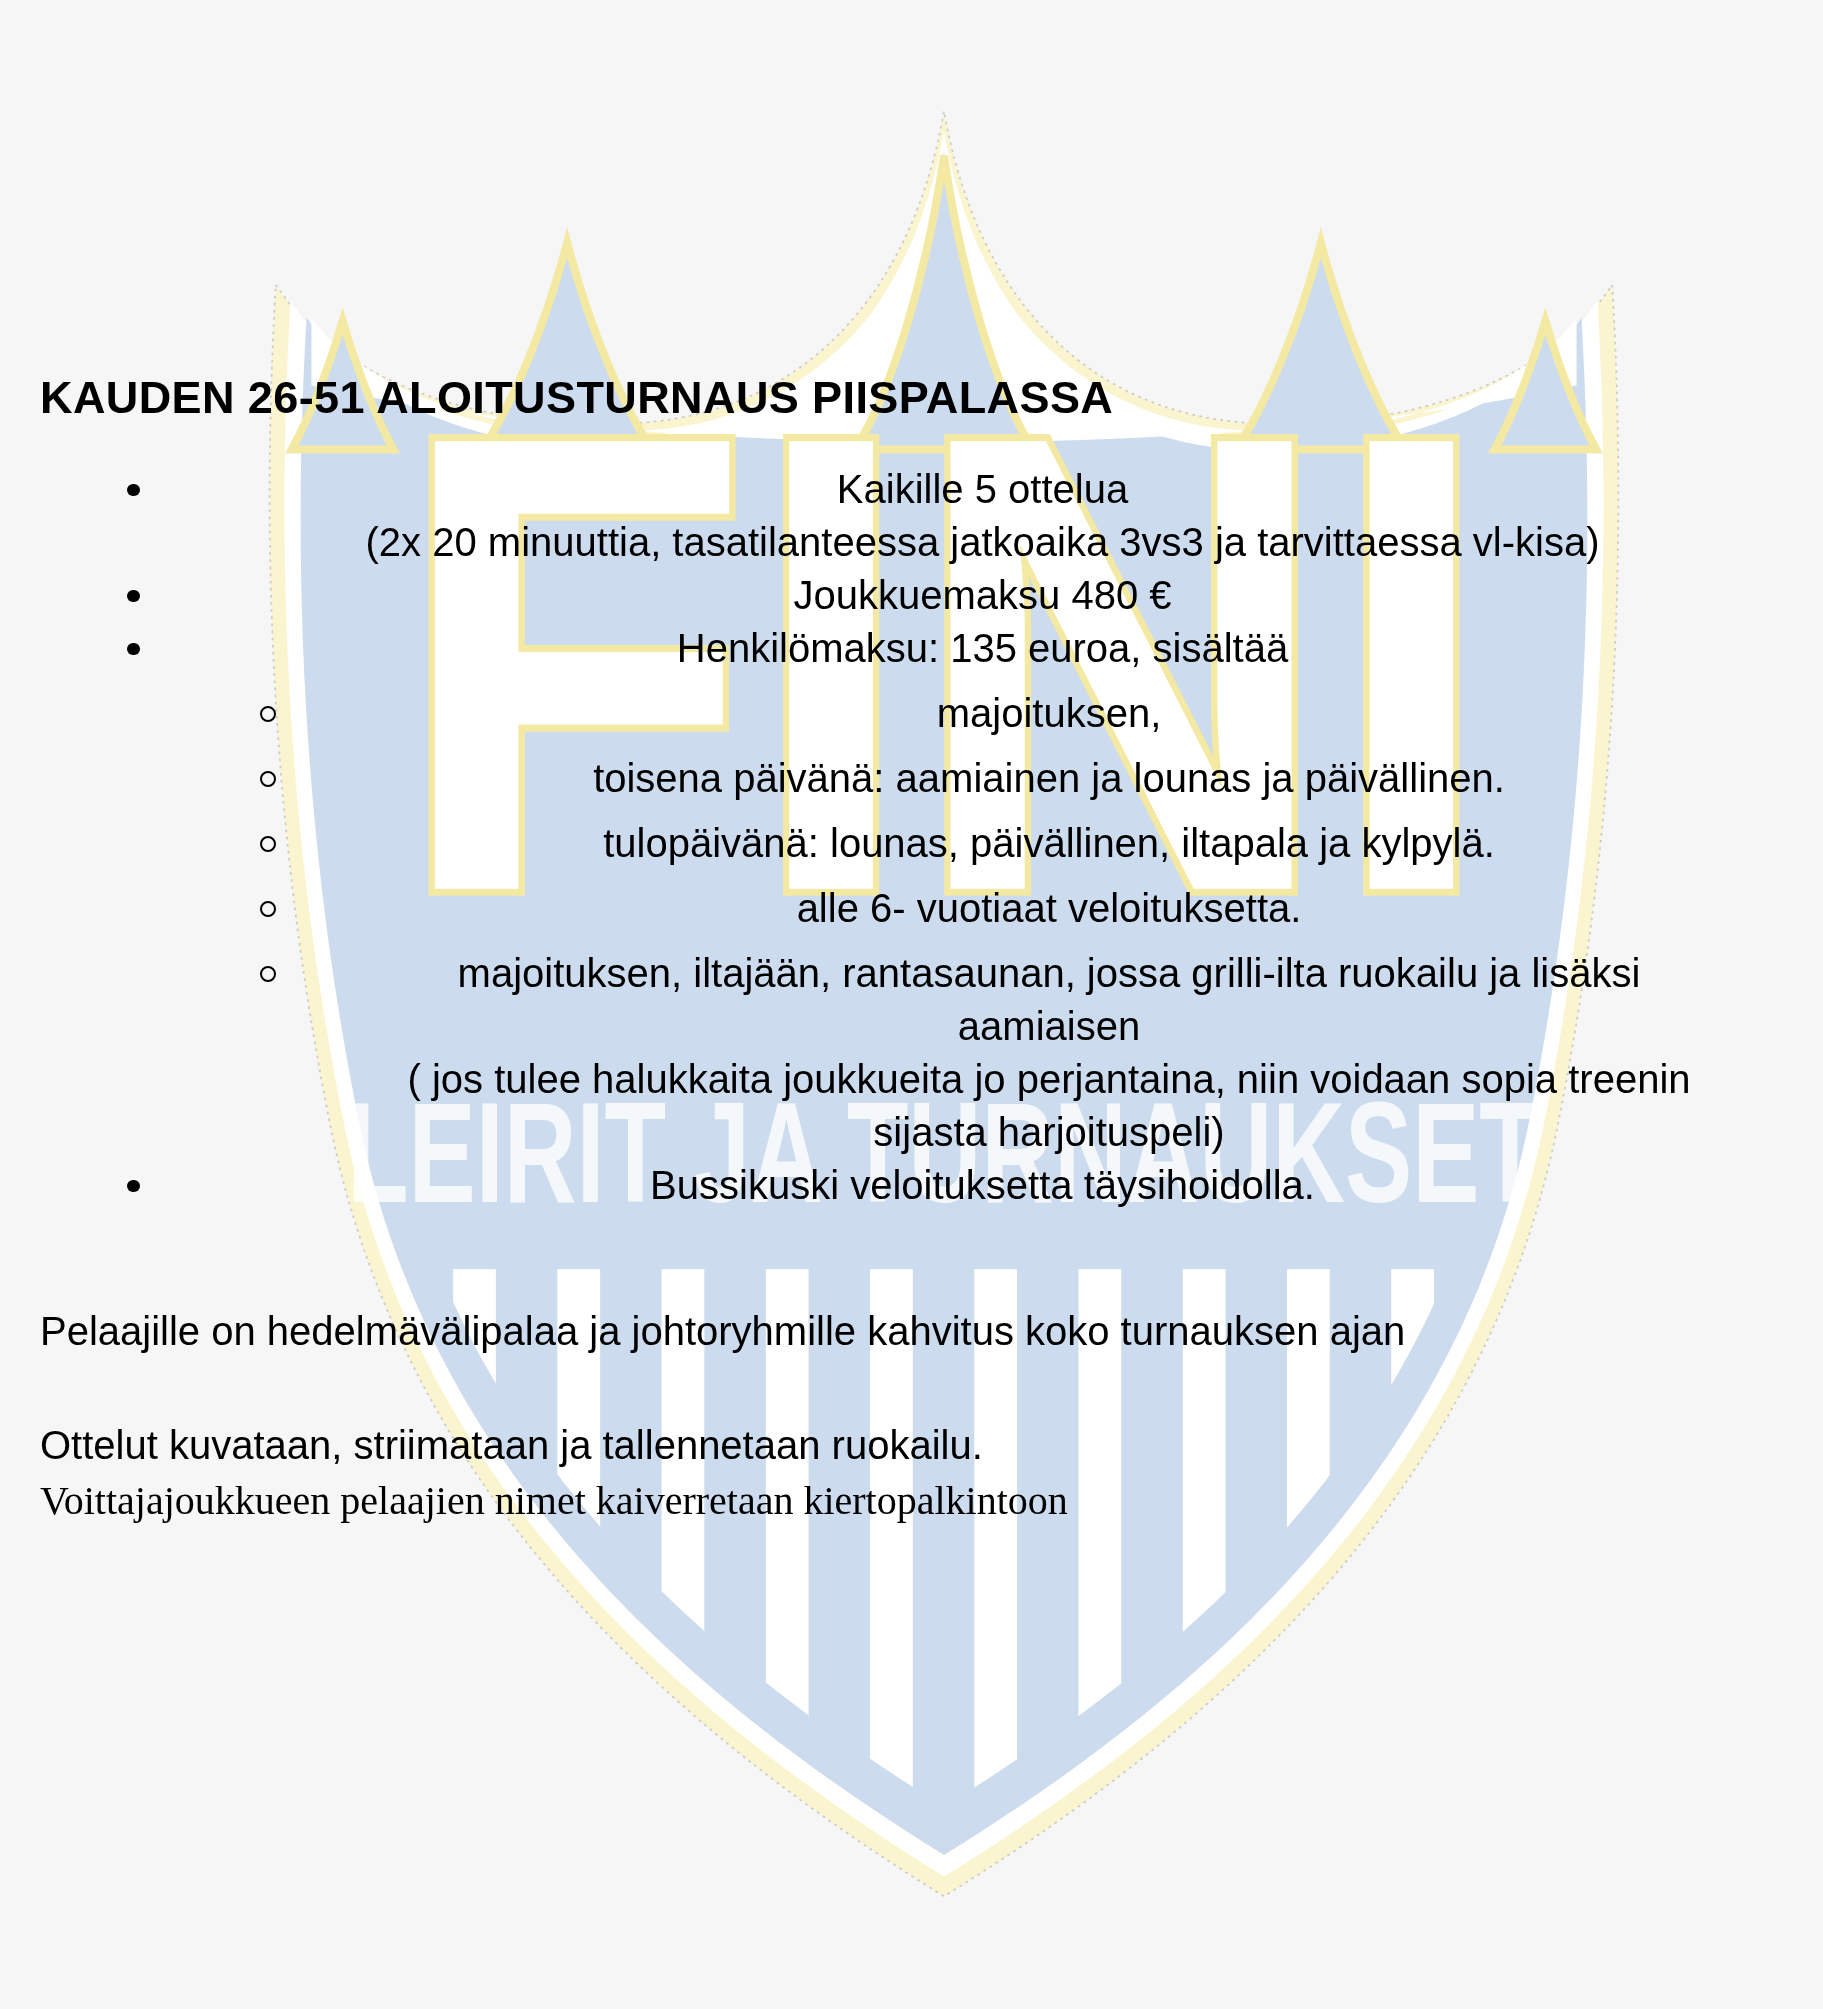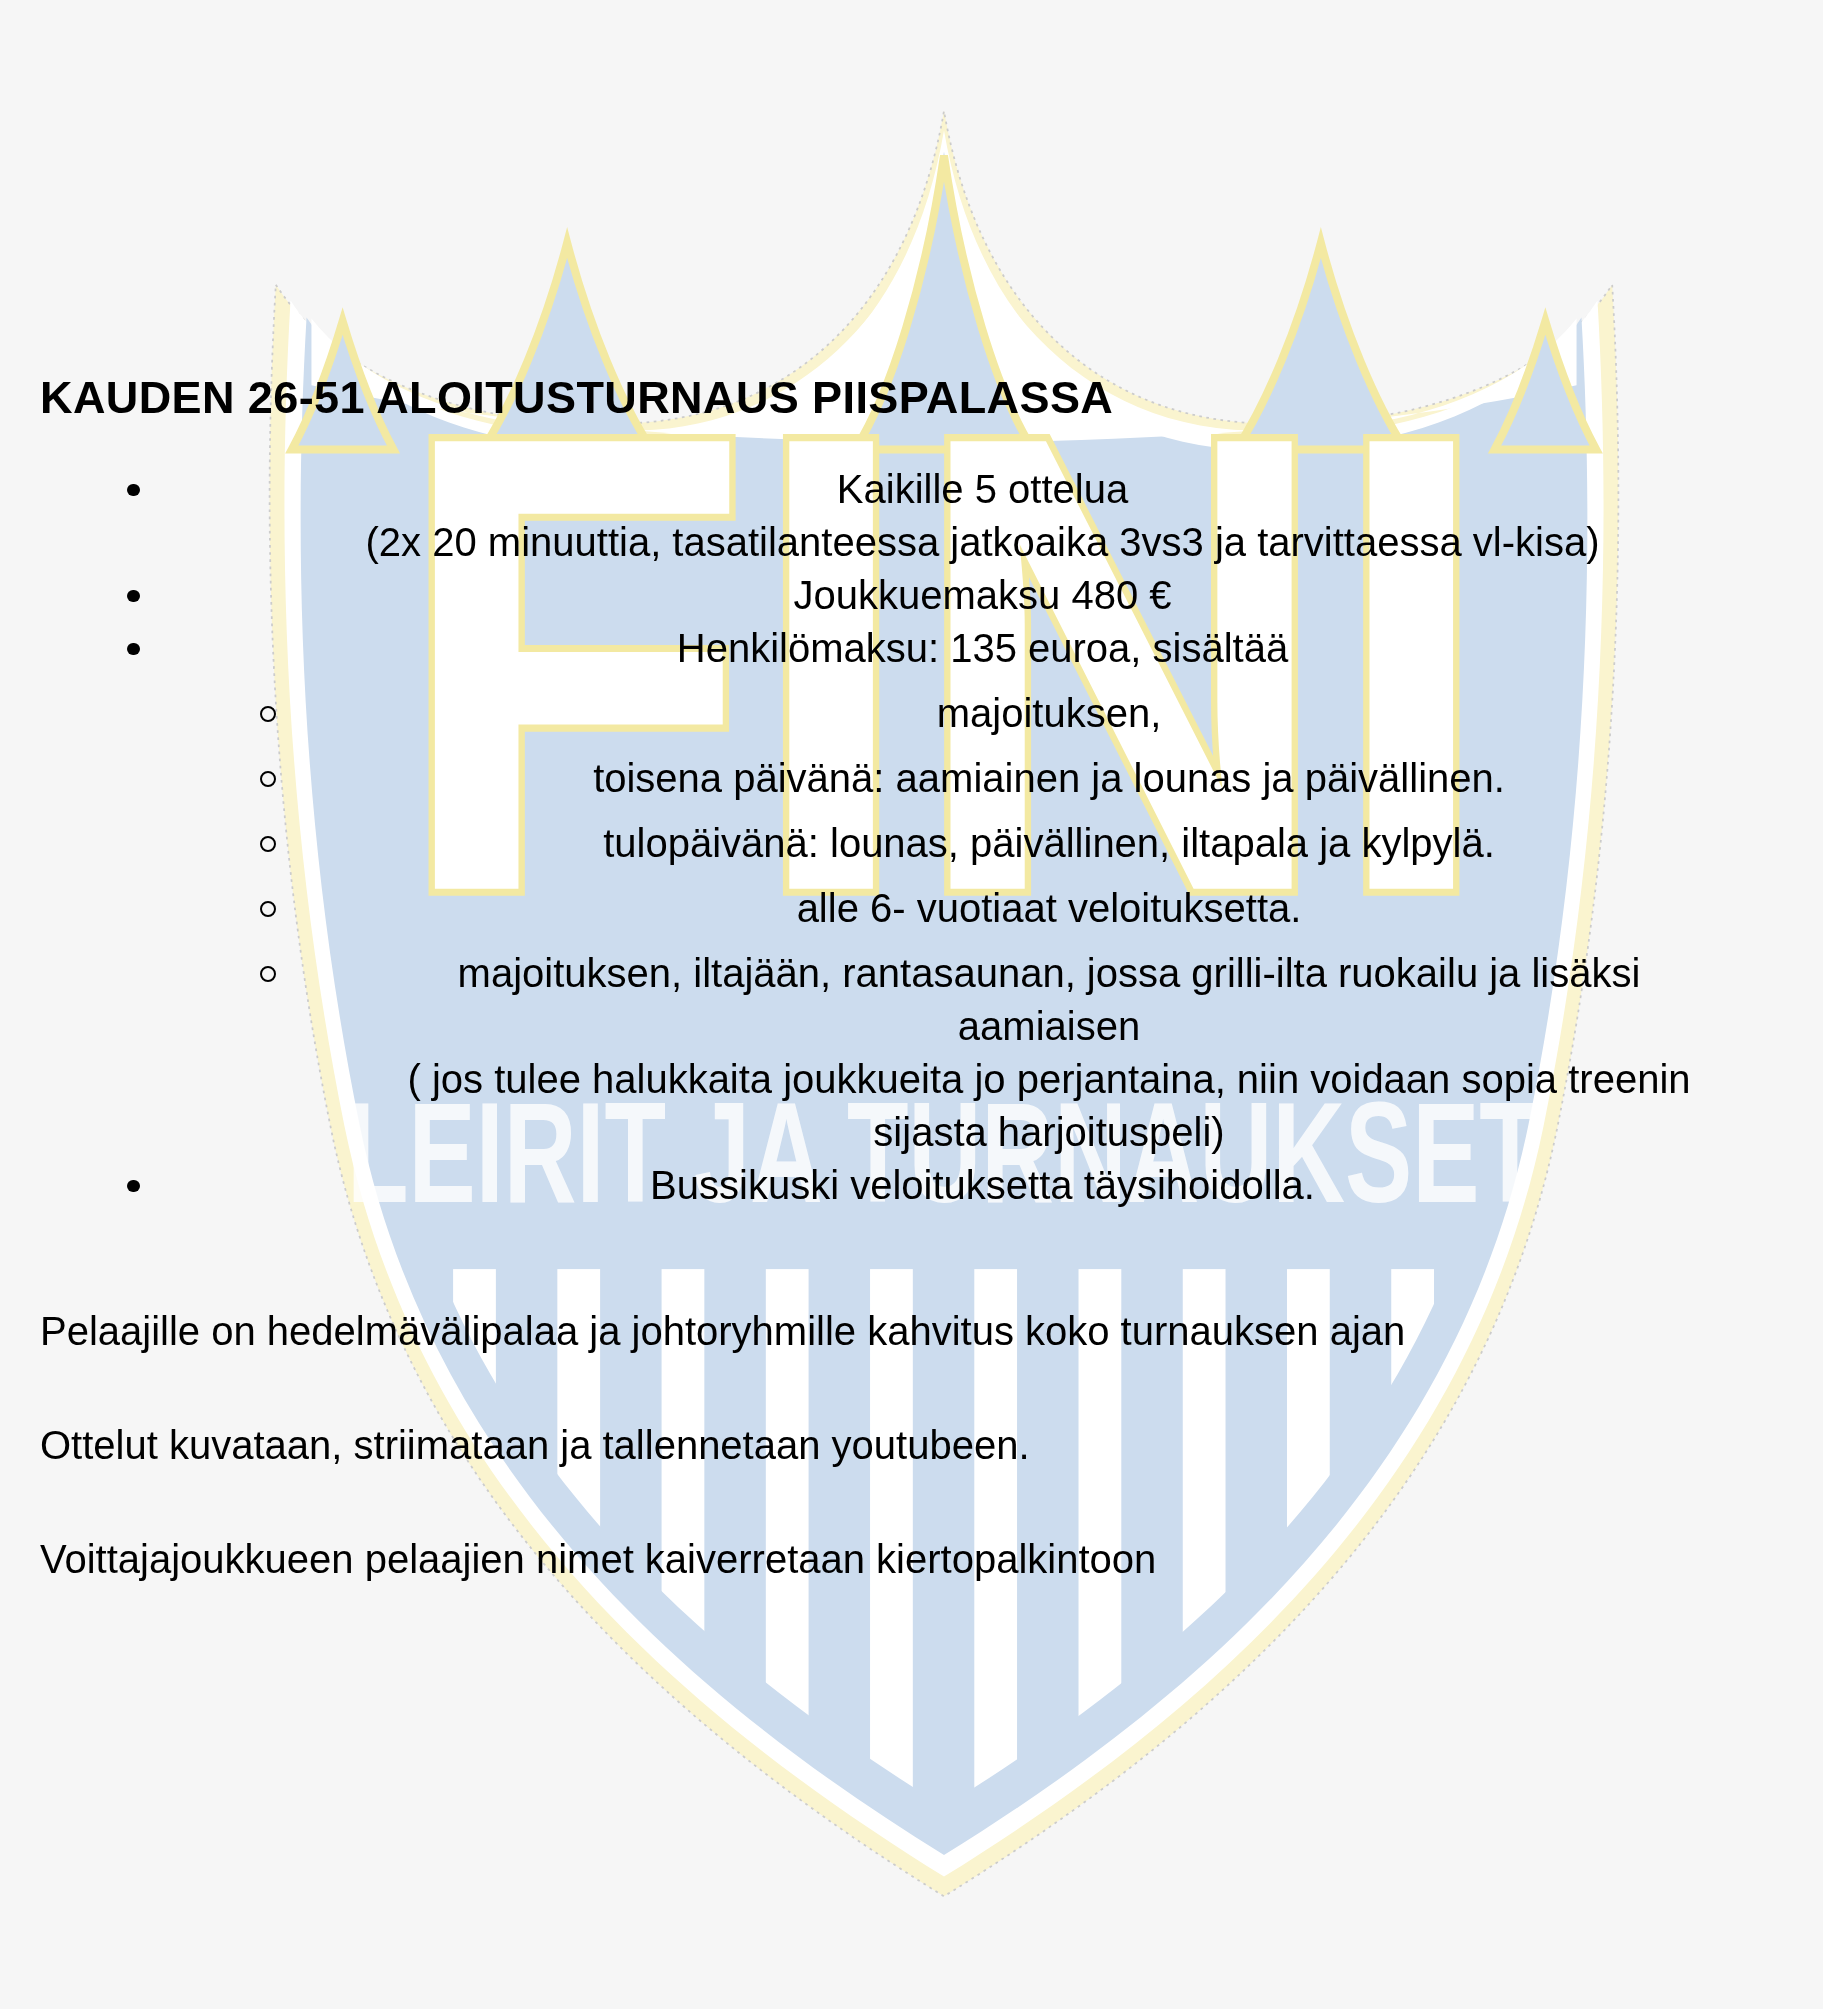--- a/index.html
+++ b/index.html
@@ -36,21 +36,21 @@
     width:16px;height:16px;border:2.2px solid #000;border-radius:50%;
     box-sizing:border-box;background:transparent;
   }
   .line{white-space:nowrap;}
   .para{
     position:absolute;left:40px;
     font-size:40px;line-height:53px;white-space:nowrap;
   }
   .p0{top:1265px;}
   .p1{top:1379px;}
-  .p2{top:1493px;}
+  .p2{top:1434px;font-family:Liberation Serif, serif;}
 </style>
 </head>
 <body>
 
 <div class="page">
 
   <svg class="watermark" viewBox="0 0 1540 2030" aria-hidden="true">
     <defs>
       <path id="shieldpath" d="M 20 207
         C 100 330 280 372 430 362
@@ -160,18 +160,18 @@
       </div>
 
       <div class="item l1">
         <span class="m1"></span>
         <div class="line">Bussikuski veloituksetta täysihoidolla.</div>
       </div>
 
     </div>
 
     <p class="para p0">Pelaajille on hedelmävälipalaa ja johtoryhmille kahvitus koko turnauksen ajan</p>
-    <p class="para p1">Ottelut kuvataan, striimataan ja tallennetaan youtubeen.</p>
+    <p class="para p1">Ottelut kuvataan, striimataan ja tallennetaan ruokailu.</p>
     <p class="para p2">Voittajajoukkueen pelaajien nimet kaiverretaan kiertopalkintoon</p>
 
   </div>
 </div>
 
 
 </body></html>

